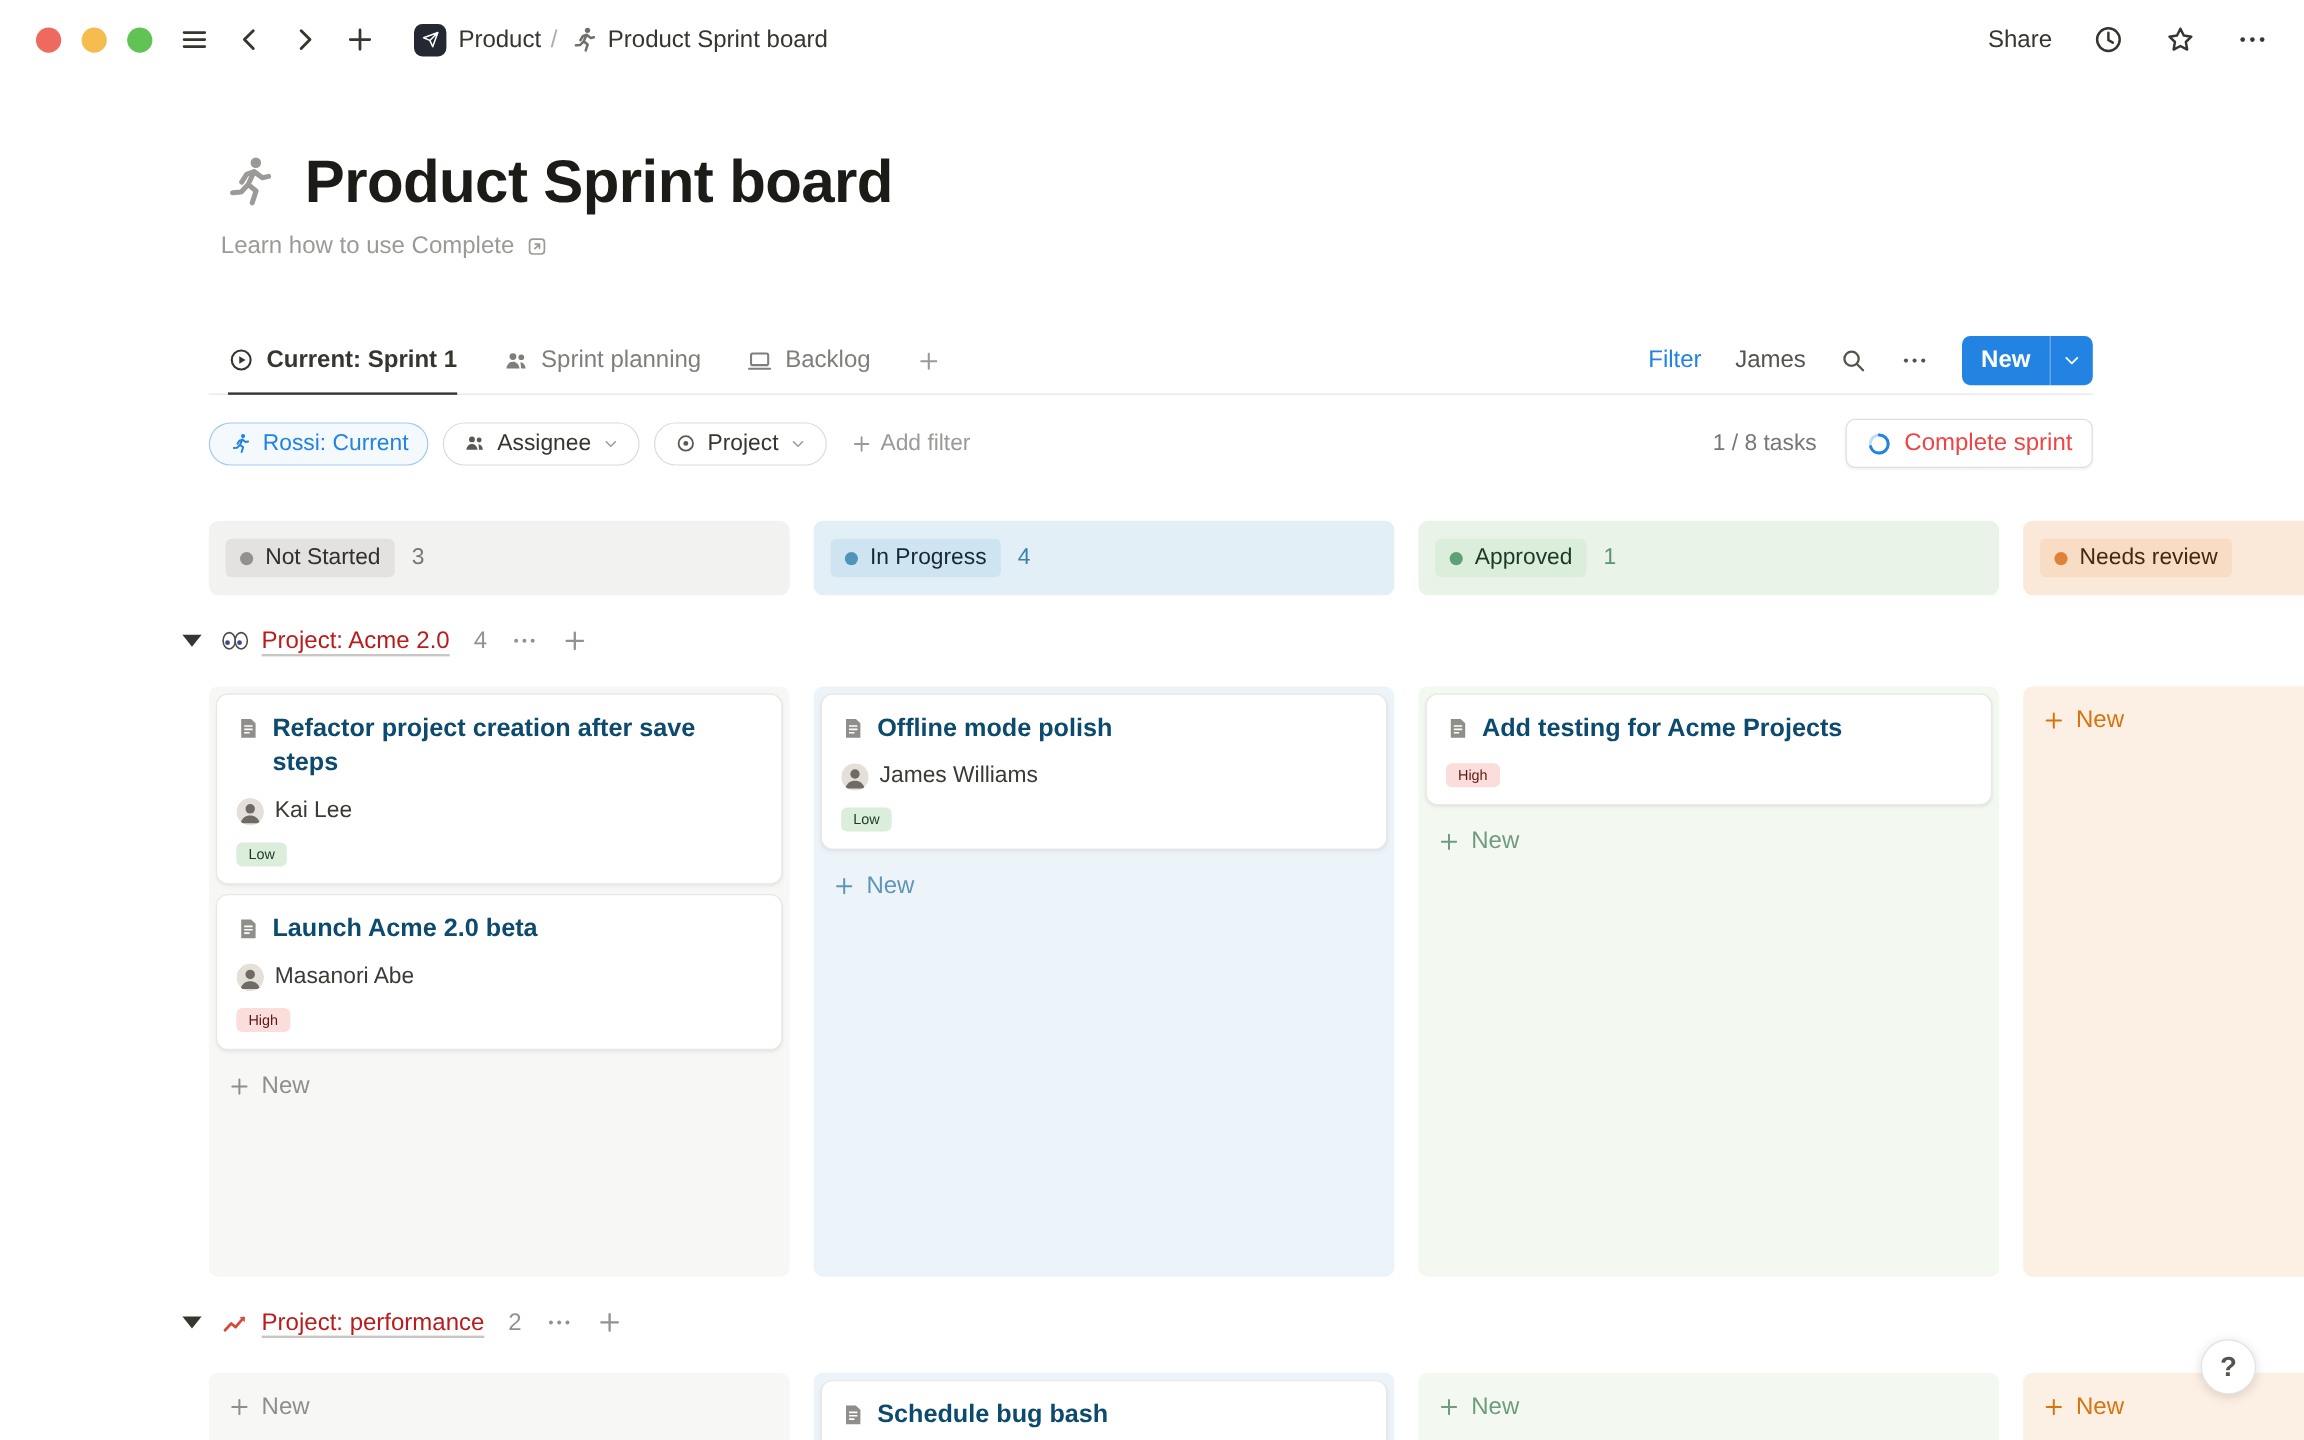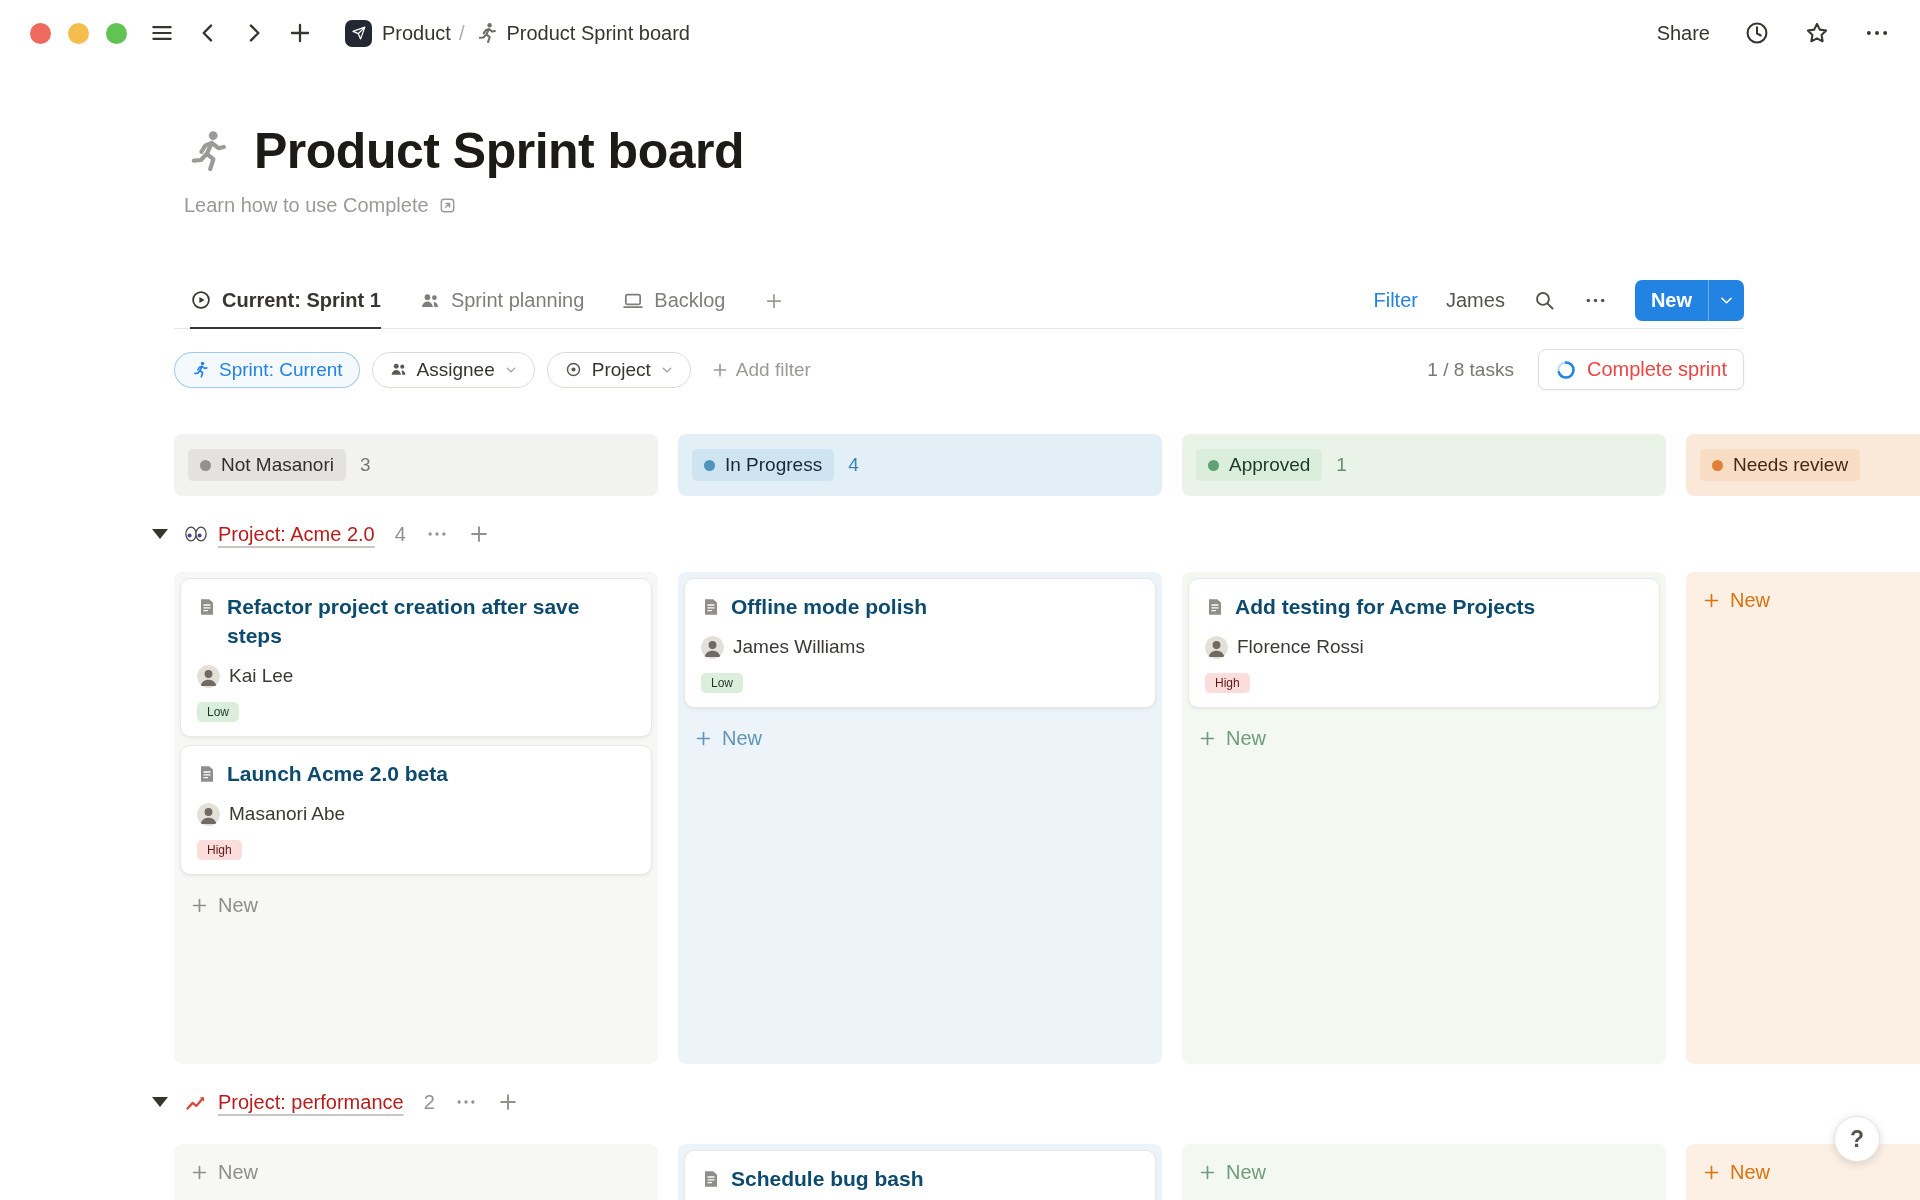--- a/index.html
+++ b/index.html
@@ -318,21 +318,21 @@
       </span>
     </div>
   </div>
 </div>
 
 <div class="filter-row row-width">
   <div class="chip sprint">
     <svg>
         <use href="#icon-runner"></use>
       </svg>
-    <span>Sprint: Current</span>
+    <span>Rossi: Current</span>
   </div>
   <div class="chip">
     <svg class="chip-ic">
         <use href="#icon-people"></use>
       </svg>
     <span>Assignee</span>
     <svg class="chev">
         <use href="#icon-chevron-down"></use>
       </svg>
   </div>
@@ -361,21 +361,21 @@
     </div>
   </div>
 </div>
 
 <div class="board">
 
   <div class="cols-row">
     <div class="col-head c-gray">
       <span class="col-pill">
         <span class="dot"></span>
-        <span>Not Masanori</span>
+        <span>Not Started</span>
       </span>
       <span class="col-count">3</span>
     </div>
     <div class="col-head c-blue">
       <span class="col-pill">
         <span class="dot"></span>
         <span>In Progress</span>
       </span>
       <span class="col-count">4</span>
     </div>
@@ -480,26 +480,20 @@
     </div>
 
     <div class="col-body c-green tall">
       <div class="card">
         <div class="card-title-row">
           <svg class="doc-ic">
               <use href="#icon-doc"></use>
             </svg>
           <span class="card-title">Add testing for Acme Projects</span>
         </div>
-        <div class="assignee">
-          <svg class="avatar">
-              <use href="#icon-avatar"></use>
-            </svg>
-          <span>Florence Rossi</span>
-        </div>
         <span class="badge high">High</span>
       </div>
       <div class="new-row">
         <svg>
             <use href="#icon-plus"></use>
           </svg>
         <span>New</span>
       </div>
     </div>
 

